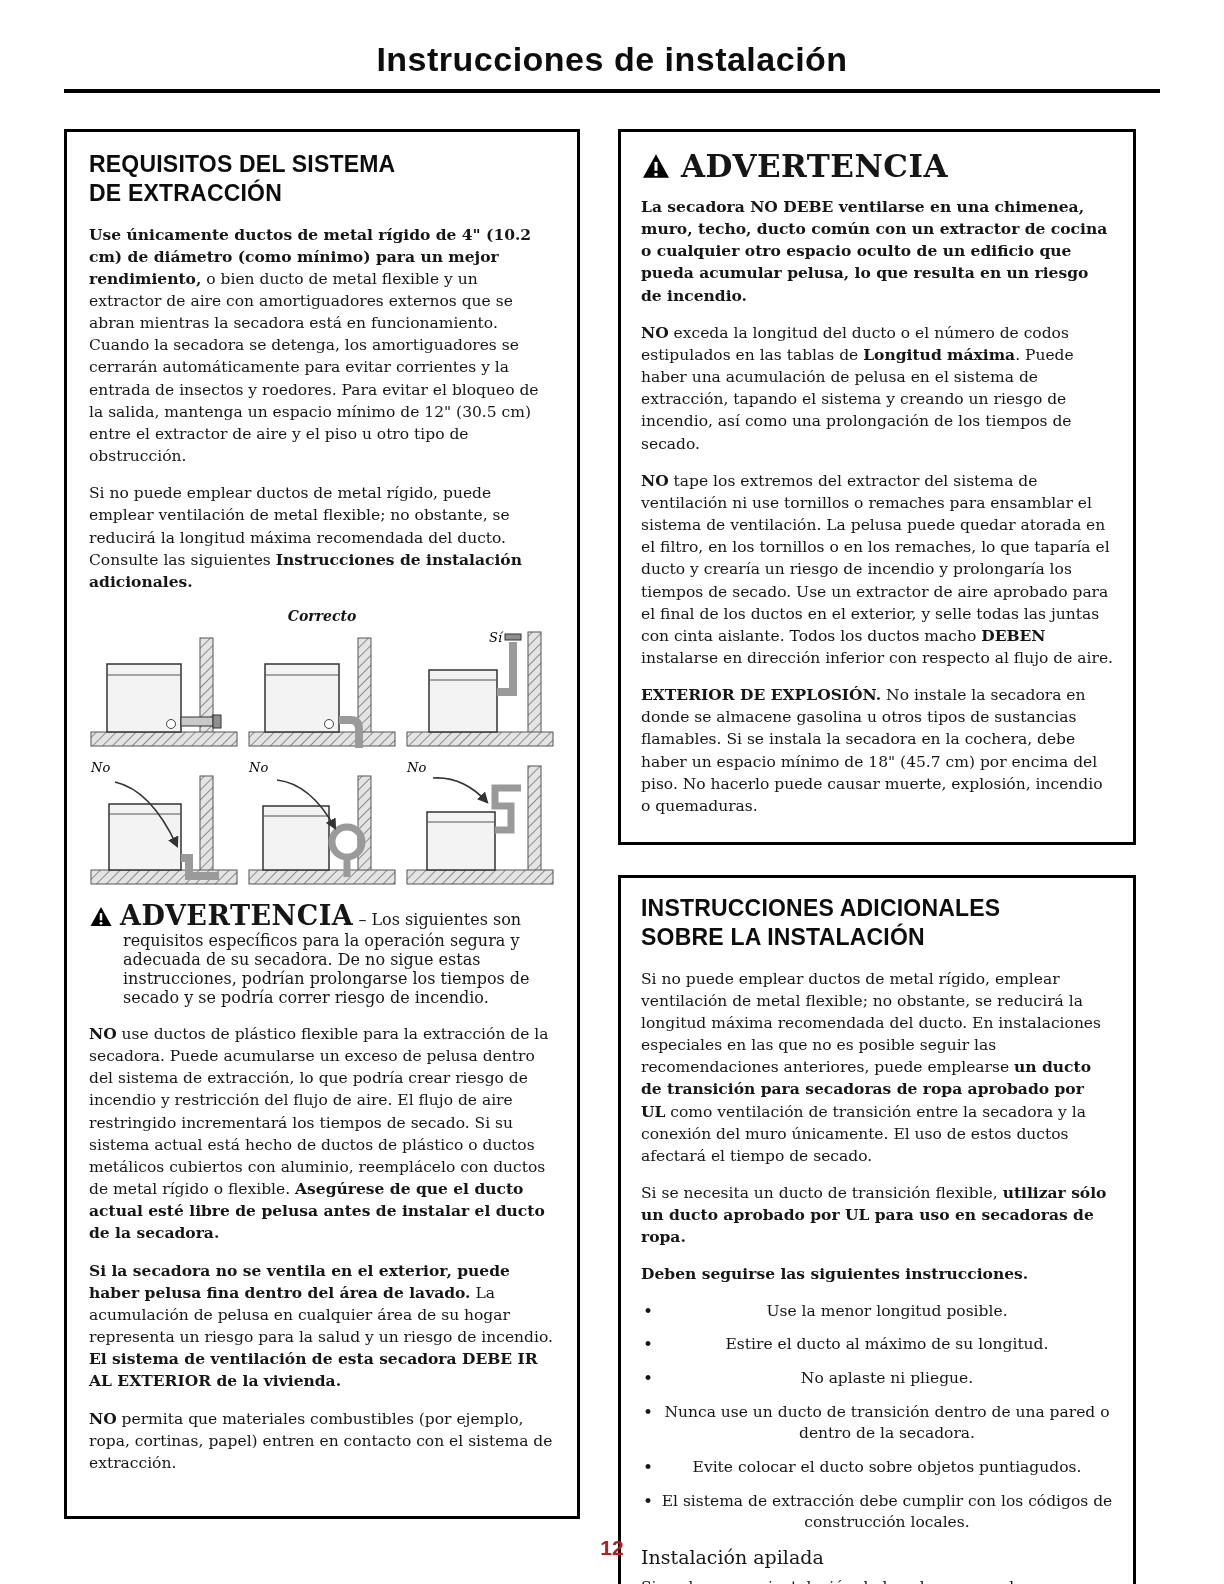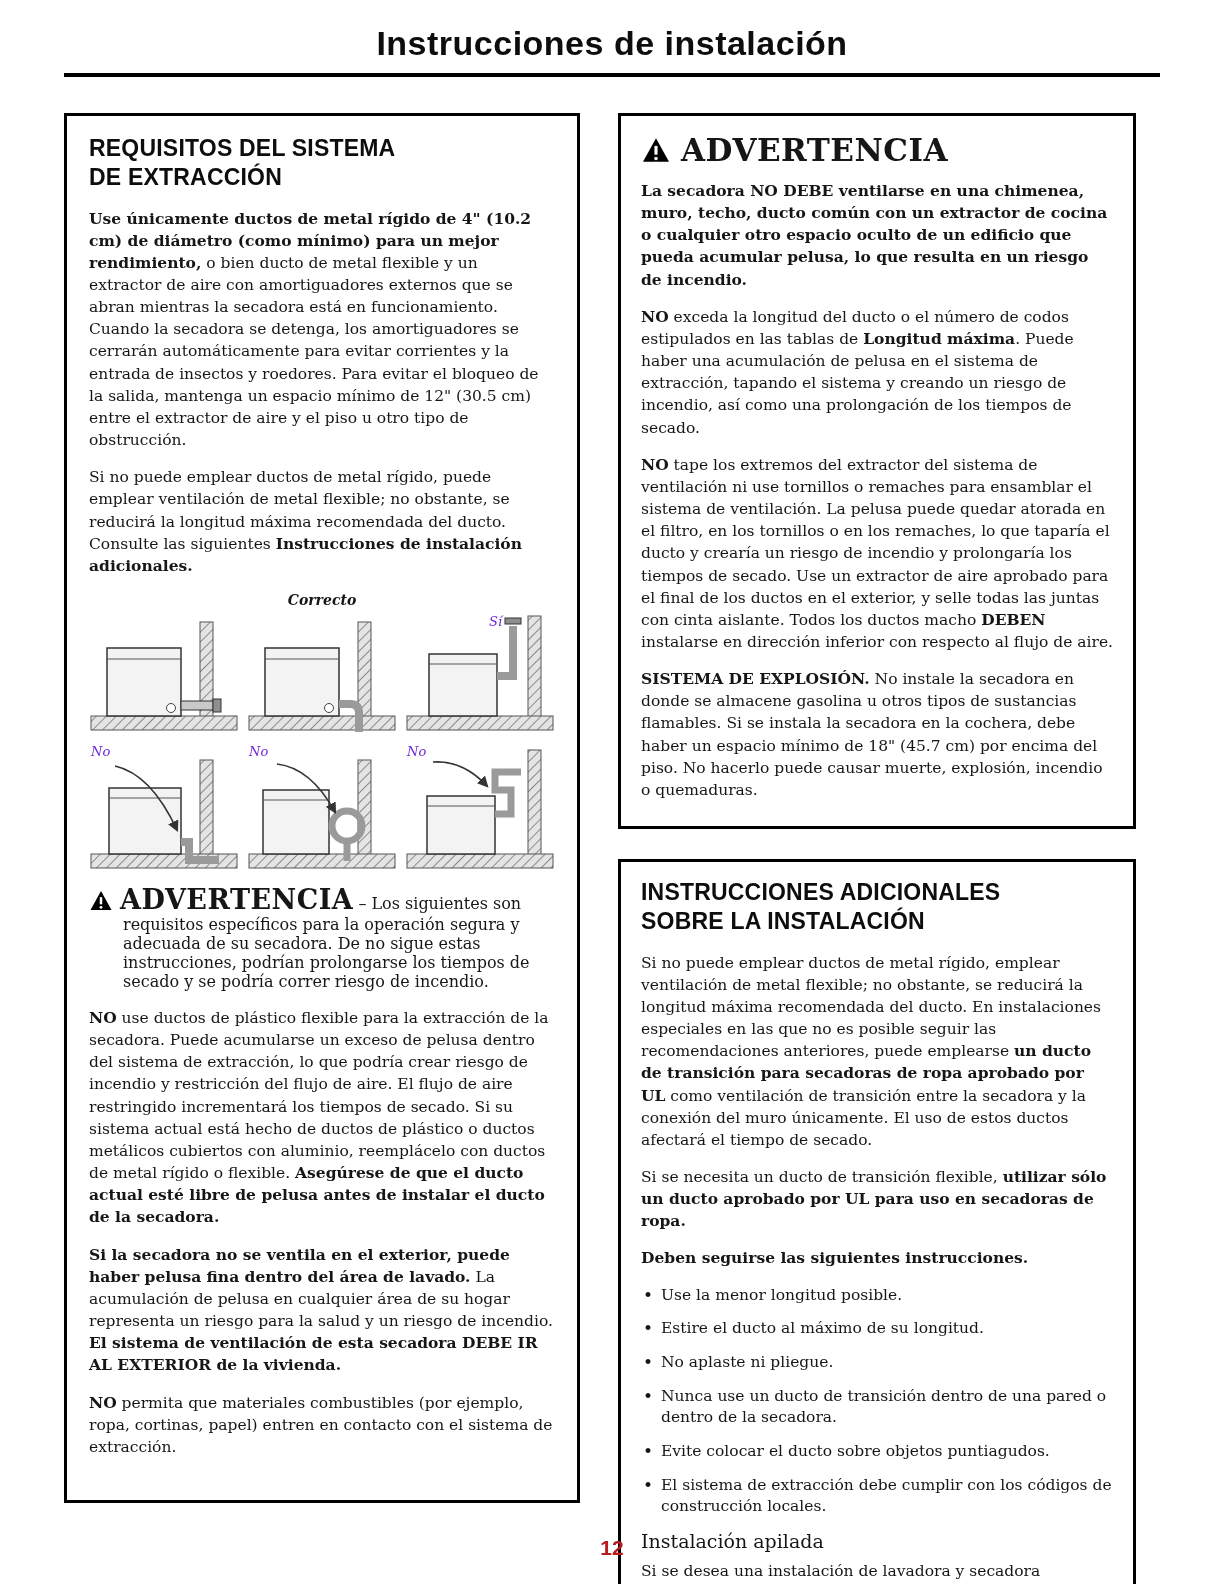--- a/index.html
+++ b/index.html
@@ -4,21 +4,21 @@
 <style>
   html,body { margin:0; padding:0; background:#ffffff; }
   .page {
     width:1224px; height:1584px; position:relative; box-sizing:border-box;
     background:#ffffff; color:#161616;
     font-family:"DejaVu Serif","Liberation Serif",serif;
     overflow:hidden;
   }
   .title {
     font-family:"Liberation Sans",sans-serif; font-weight:700; font-size:34px;
-    text-align:center; padding-top:24px; letter-spacing:.5px; color:#0d0d0d;
+    text-align:center; padding-top:40px; letter-spacing:.5px; color:#0d0d0d;
   }
   .title-rule { border:0; border-top:4px solid #000; margin:10px 64px 0; }
   .columns { display:flex; gap:38px; margin:36px 64px 0; align-items:flex-start; }
   .box { border:3px solid #000; box-sizing:border-box; background:#fff; }
   .left-box { width:516px; height:1390px; padding:18px 22px 4px; }
   .right-col { width:518px; display:flex; flex-direction:column; gap:30px; }
   .warn-box { min-height:604px; padding:14px 20px 10px; }
   .info-box { min-height:750px; padding:16px 20px 12px; }
 
   h2.section-heading {
@@ -28,32 +28,32 @@
   p.body { font-size:15.5px; line-height:1.43; margin:0 0 15px; }
   p.body b { font-weight:700; }
   .allbold { font-weight:700; }
 
   .fig-label {
     text-align:center; font-style:italic; font-weight:700; font-size:14px;
     margin:2px 0 6px;
   }
   .fig-row { display:flex; justify-content:center; gap:8px; margin-bottom:10px; }
   .fig { position:relative; width:150px; }
-  .mini-label { position:absolute; font-size:13px; font-style:italic; color:#6d28d9; }
+  .mini-label { position:absolute; font-size:13px; font-style:italic; color:#000000; }
 
   .warning-inline { margin:2px 0 16px; padding-left:34px; font-size:16px; }
   .warn-icon-sm { display:inline-block; width:24px; height:21px; margin-left:-34px; margin-right:7px; vertical-align:-2px; }
   .warn-word-lg { font-size:27px; font-weight:700; letter-spacing:.5px; }
   .warn-rest { font-weight:400;text-align:right; }
 
   .warn-head { display:flex; align-items:center; gap:10px; margin:2px 0 12px; }
   .warn-icon-lg { width:30px; height:26px; flex:0 0 auto; }
   .warn-title { font-size:31px; font-weight:700; letter-spacing:.5px; }
 
-  ul.instr { list-style:none; margin:0 0 8px; padding:0; }
+  ul.instr { list-style:none; margin:0 0 8px; padding:0;text-align:center; }
   ul.instr li { position:relative; padding-left:20px; font-size:15.5px; line-height:1.4; margin-bottom:12px; }
   ul.instr li::before { content:"\2022"; position:absolute; left:2px; top:-1px; font-size:17px; }
 
   h3.sub { font-size:19px; font-weight:400; margin:8px 0 8px; }
 
   .page-number {
     position:absolute; left:50%; bottom:24px; transform:translateX(-50%);
     font-family:"Liberation Sans",sans-serif; font-weight:700; font-size:21px; color:#b91c1c;
   }
   svg { display:block; }
@@ -184,21 +184,21 @@
               <polygon points="12,1 23,21 1,21" fill="#000"></polygon>
               <rect x="10.7" y="7.5" width="2.6" height="7.5" fill="#fff"></rect>
               <circle cx="12" cy="18.2" r="1.5" fill="#fff"></circle>
             </svg>
           </span>
           <span class="warn-title">ADVERTENCIA</span>
         </div>
         <p class="body allbold">La secadora NO DEBE ventilarse en una chimenea, muro, techo, ducto común con un extractor de cocina o cualquier otro espacio oculto de un edificio que pueda acumular pelusa, lo que resulta en un riesgo de incendio.</p>
         <p class="body"><b>NO</b><span> exceda la longitud del ducto o el número de codos estipulados en las tablas de </span><b>Longitud máxima</b><span>. Puede haber una acumulación de pelusa en el sistema de extracción, tapando el sistema y creando un riesgo de incendio, así como una prolongación de los tiempos de secado.</span></p>
         <p class="body"><b>NO</b><span> tape los extremos del extractor del sistema de ventilación ni use tornillos o remaches para ensamblar el sistema de ventilación. La pelusa puede quedar atorada en el filtro, en los tornillos o en los remaches, lo que taparía el ducto y crearía un riesgo de incendio y prolongaría los tiempos de secado. Use un extractor de aire aprobado para el final de los ductos en el exterior, y selle todas las juntas con cinta aislante. Todos los ductos macho </span><b>DEBEN</b><span> instalarse en dirección inferior con respecto al flujo de aire.</span></p>
-        <p class="body"><b>SISTEMA DE EXPLOSIÓN.</b><span> No instale la secadora en donde se almacene gasolina u otros tipos de sustancias flamables. Si se instala la secadora en la cochera, debe haber un espacio mínimo de 18" (45.7 cm) por encima del piso. No hacerlo puede causar muerte, explosión, incendio o quemaduras.</span></p>
+        <p class="body"><b>EXTERIOR DE EXPLOSIÓN.</b><span> No instale la secadora en donde se almacene gasolina u otros tipos de sustancias flamables. Si se instala la secadora en la cochera, debe haber un espacio mínimo de 18" (45.7 cm) por encima del piso. No hacerlo puede causar muerte, explosión, incendio o quemaduras.</span></p>
       </section>
 
       <section class="box info-box">
         <h2 class="section-heading">INSTRUCCIONES ADICIONALES
 SOBRE LA INSTALACIÓN</h2>
         <p class="body"><span>Si no puede emplear ductos de metal rígido, emplear ventilación de metal flexible; no obstante, se reducirá la longitud máxima recomendada del ducto. En instalaciones especiales en las que no es posible seguir las recomendaciones anteriores, puede emplearse </span><b>un ducto de transición para secadoras de ropa aprobado por UL</b><span> como ventilación de transición entre la secadora y la conexión del muro únicamente. El uso de estos ductos afectará el tiempo de secado.</span></p>
         <p class="body"><span>Si se necesita un ducto de transición flexible, </span><b>utilizar sólo un ducto aprobado por UL para uso en secadoras de ropa.</b></p>
         <p class="body allbold">Deben seguirse las siguientes instrucciones.</p>
         <ul class="instr">
           <li>Use la menor longitud posible.</li>

